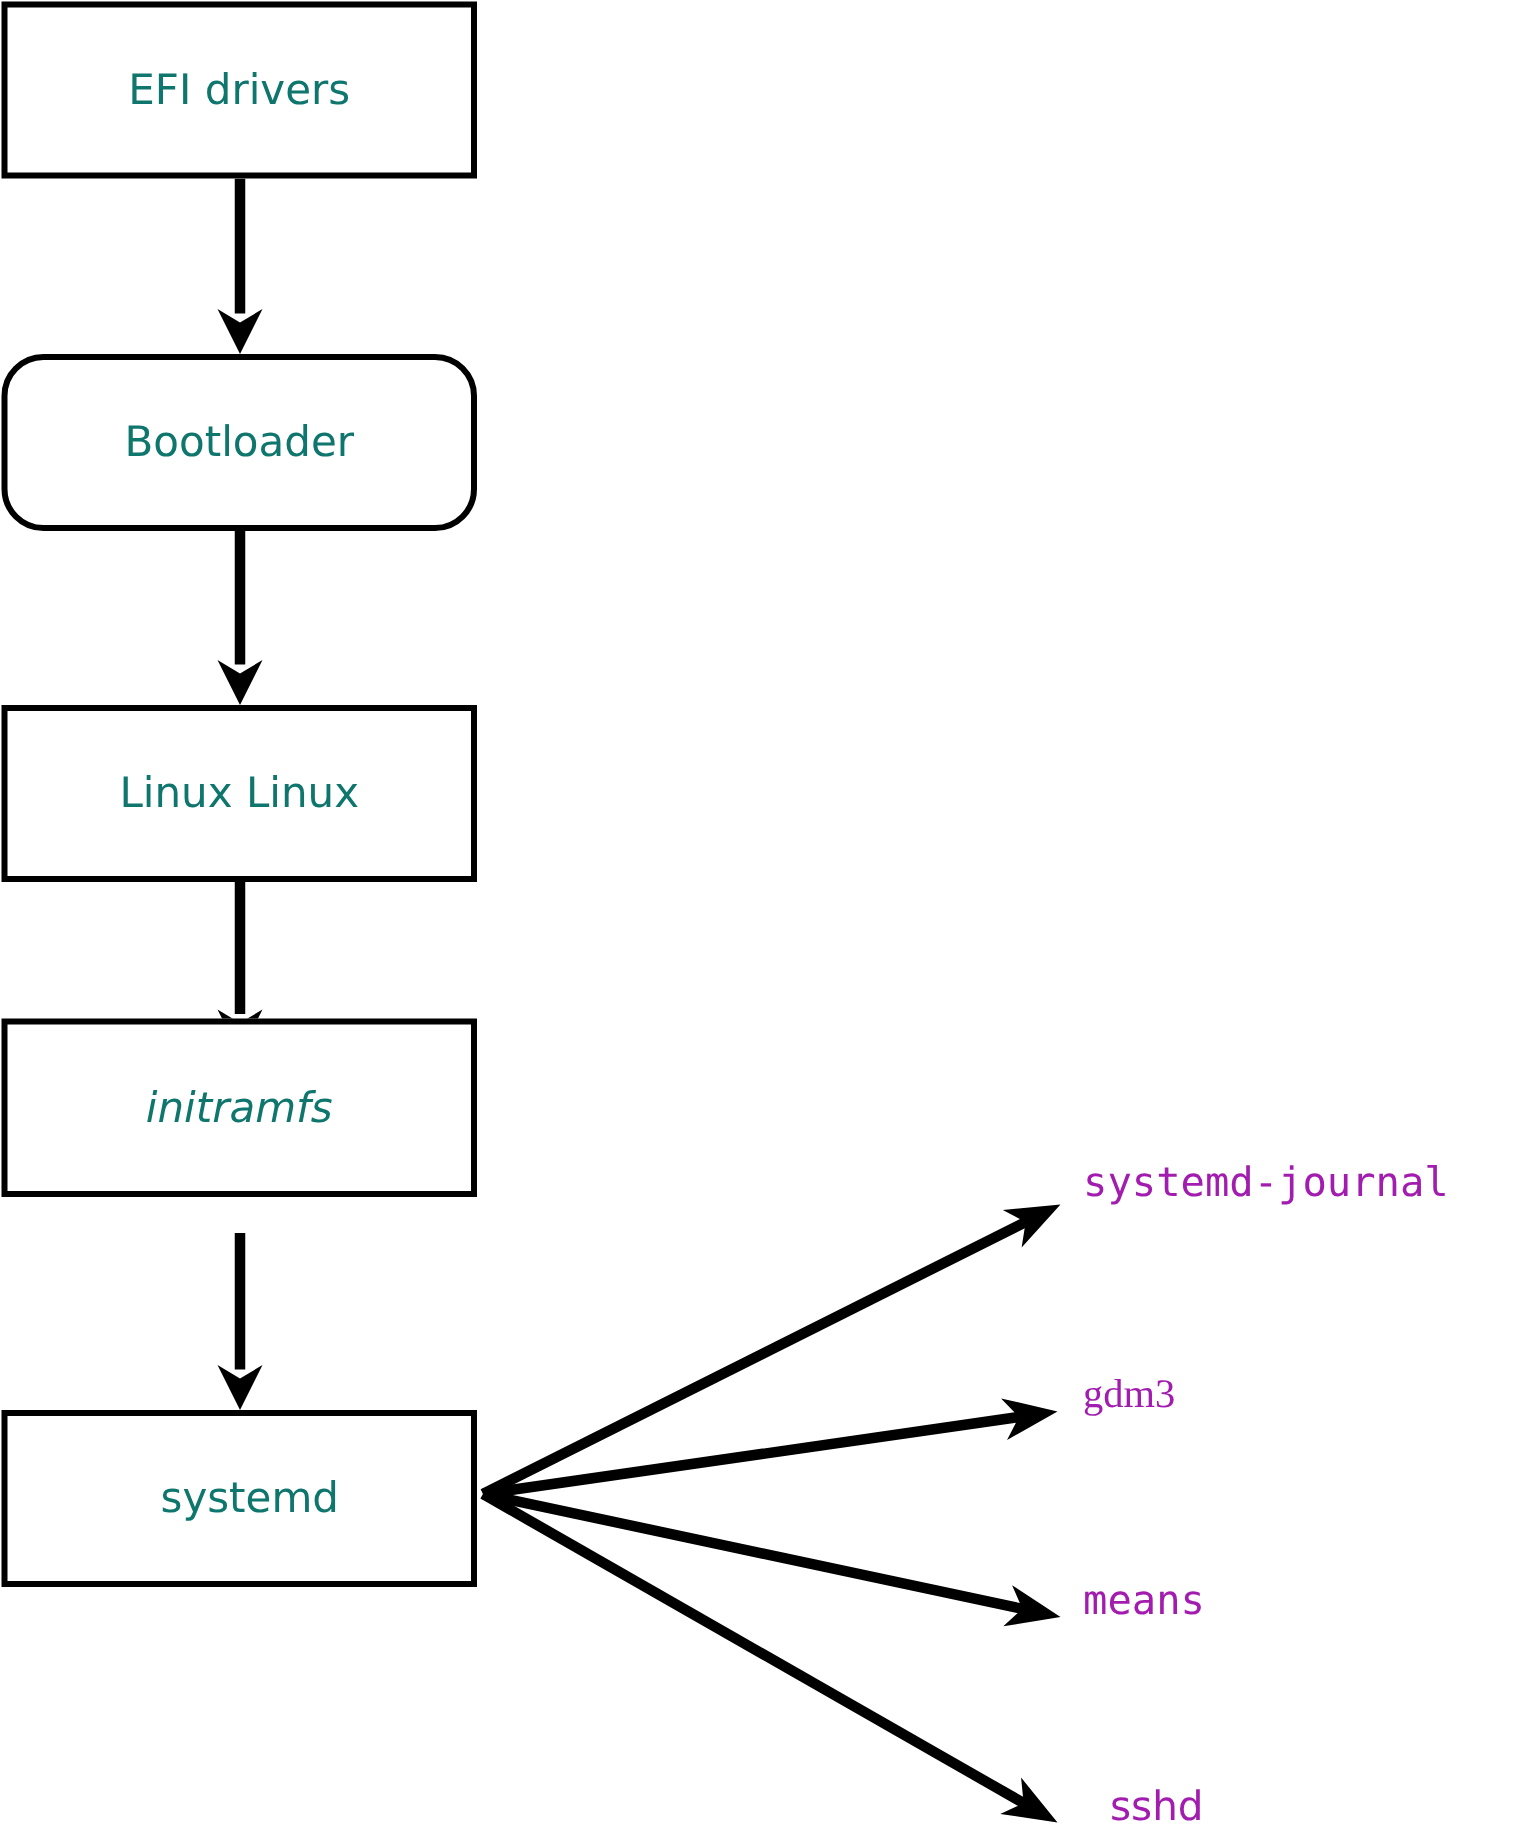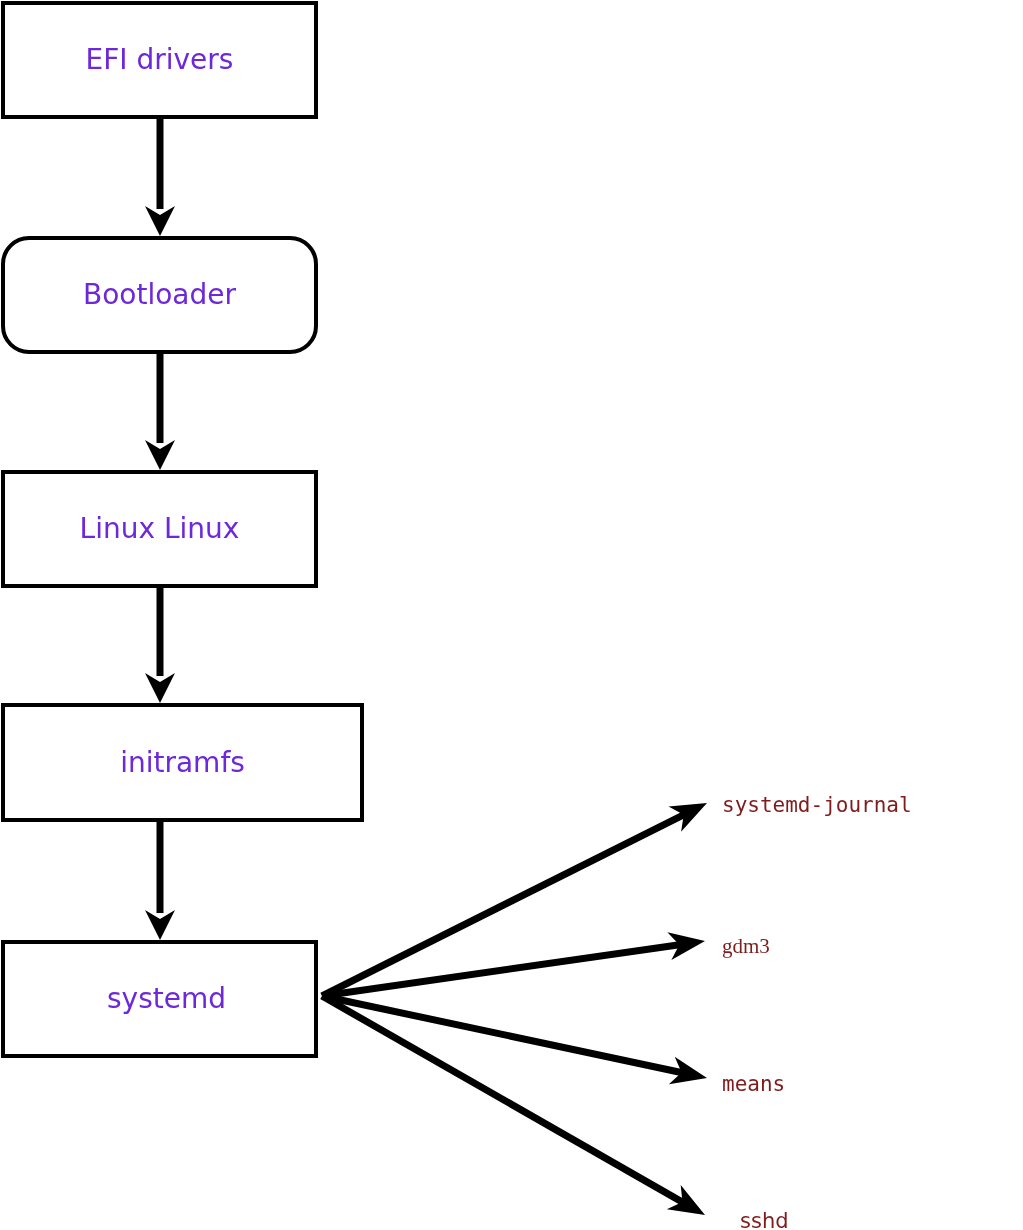--- a/index.html
+++ b/index.html
@@ -32,31 +32,30 @@
     border: 4px solid #000000;
     background: #ffffff;
     display: flex;
     align-items: center;
     justify-content: center;
   }
   .stage-label {
     font-family: "DejaVu Sans", "Liberation Sans", sans-serif;
     font-size: 28px;
     line-height: 1;
-    color: #6d28d9;
+    color: #0f766e;
     white-space: nowrap;
     text-align: right;
   }
   .service-label {
     position: absolute;
-    font-size: 21px;
+    font-size: 27px;
     line-height: 1;
-    color: #7f1d1d;
+    color: #a21caf;
     white-space: nowrap;
-    margin-top: 20px;
   }
   .service-label.mono {
     font-family: "DejaVu Sans Mono", "Liberation Mono", monospace;
   }
   .service-label.sans {
     font-family: "DejaVu Sans", "Liberation Sans", sans-serif;
   }
   .caption {
     position: absolute;
     font-family: "DejaVu Sans", "Liberation Sans", sans-serif;
@@ -113,21 +112,21 @@
   <div id="stage-box-host">
       <div class="stage-box" style="left: 1px; top: 1px; width: 317px; height: 118px;">
         <span class="stage-label">EFI drivers</span>
       </div>
       <div class="stage-box" style="left: 1px; top: 236px; width: 317px; height: 118px; border-radius: 28px;">
         <span class="stage-label">Bootloader</span>
       </div>
       <div class="stage-box" style="left: 1px; top: 470px; width: 317px; height: 118px;">
         <span class="stage-label">Linux Linux</span>
       </div>
-      <div class="stage-box" style="left: 1px; top: 703px; width: 363px; height: 119px;">
+      <div class="stage-box" style="left: 1px; top: 679px; width: 317px; height: 119px; font-style: italic;">
         <span class="stage-label">initramfs</span>
       </div>
       <div class="stage-box" style="left: 1px; top: 940px; width: 317px; height: 118px; padding-left: 14px;">
         <span class="stage-label">systemd</span>
       </div>
     </div>
 
   <div id="service-label-host">
       <div class="service-label mono" style="left: 722px; top: 775px;">systemd-journal</div>
       <div class="service-label sans" style="left: 722px; top: 916px; font-family: Liberation Serif, serif;">gdm3</div>

